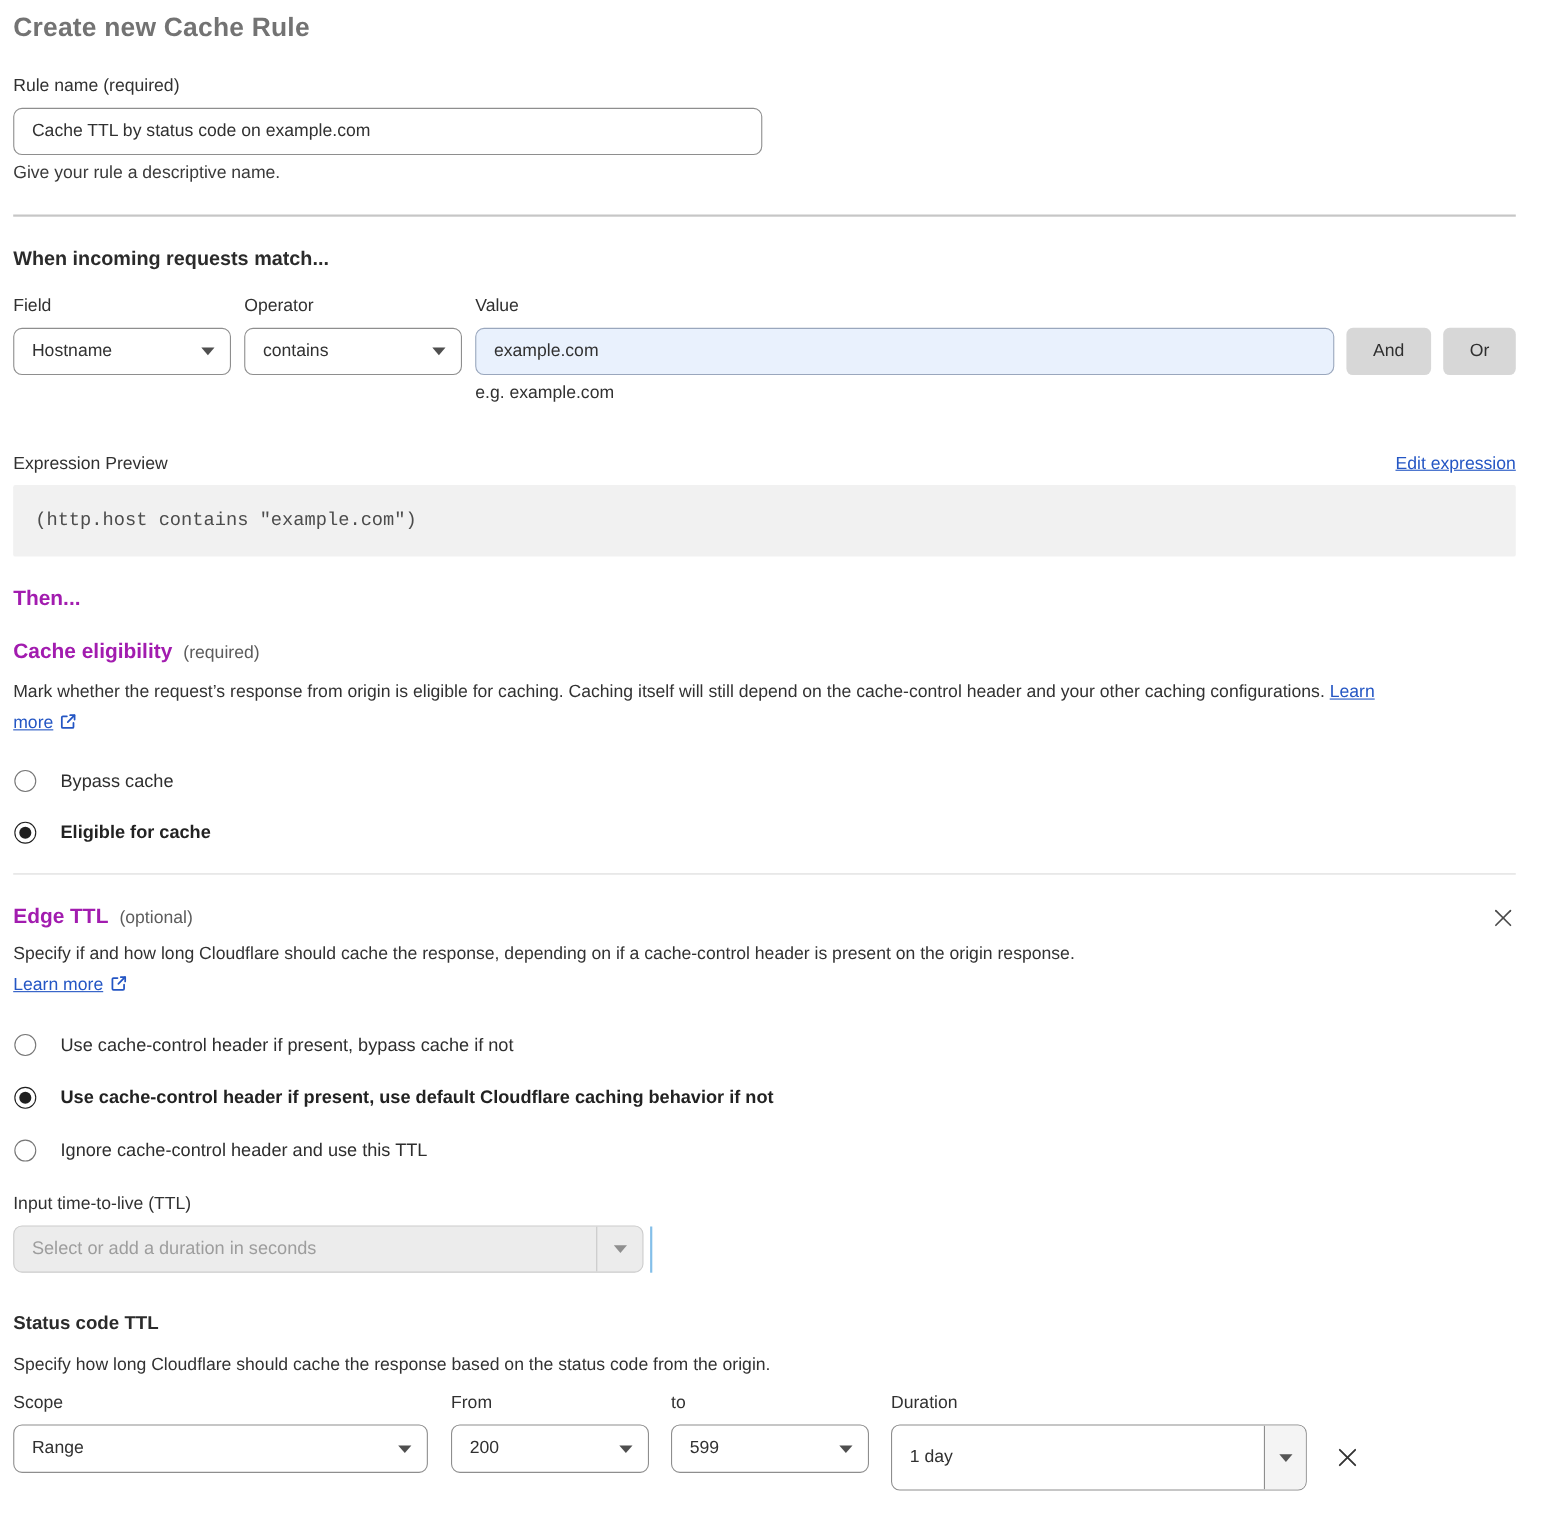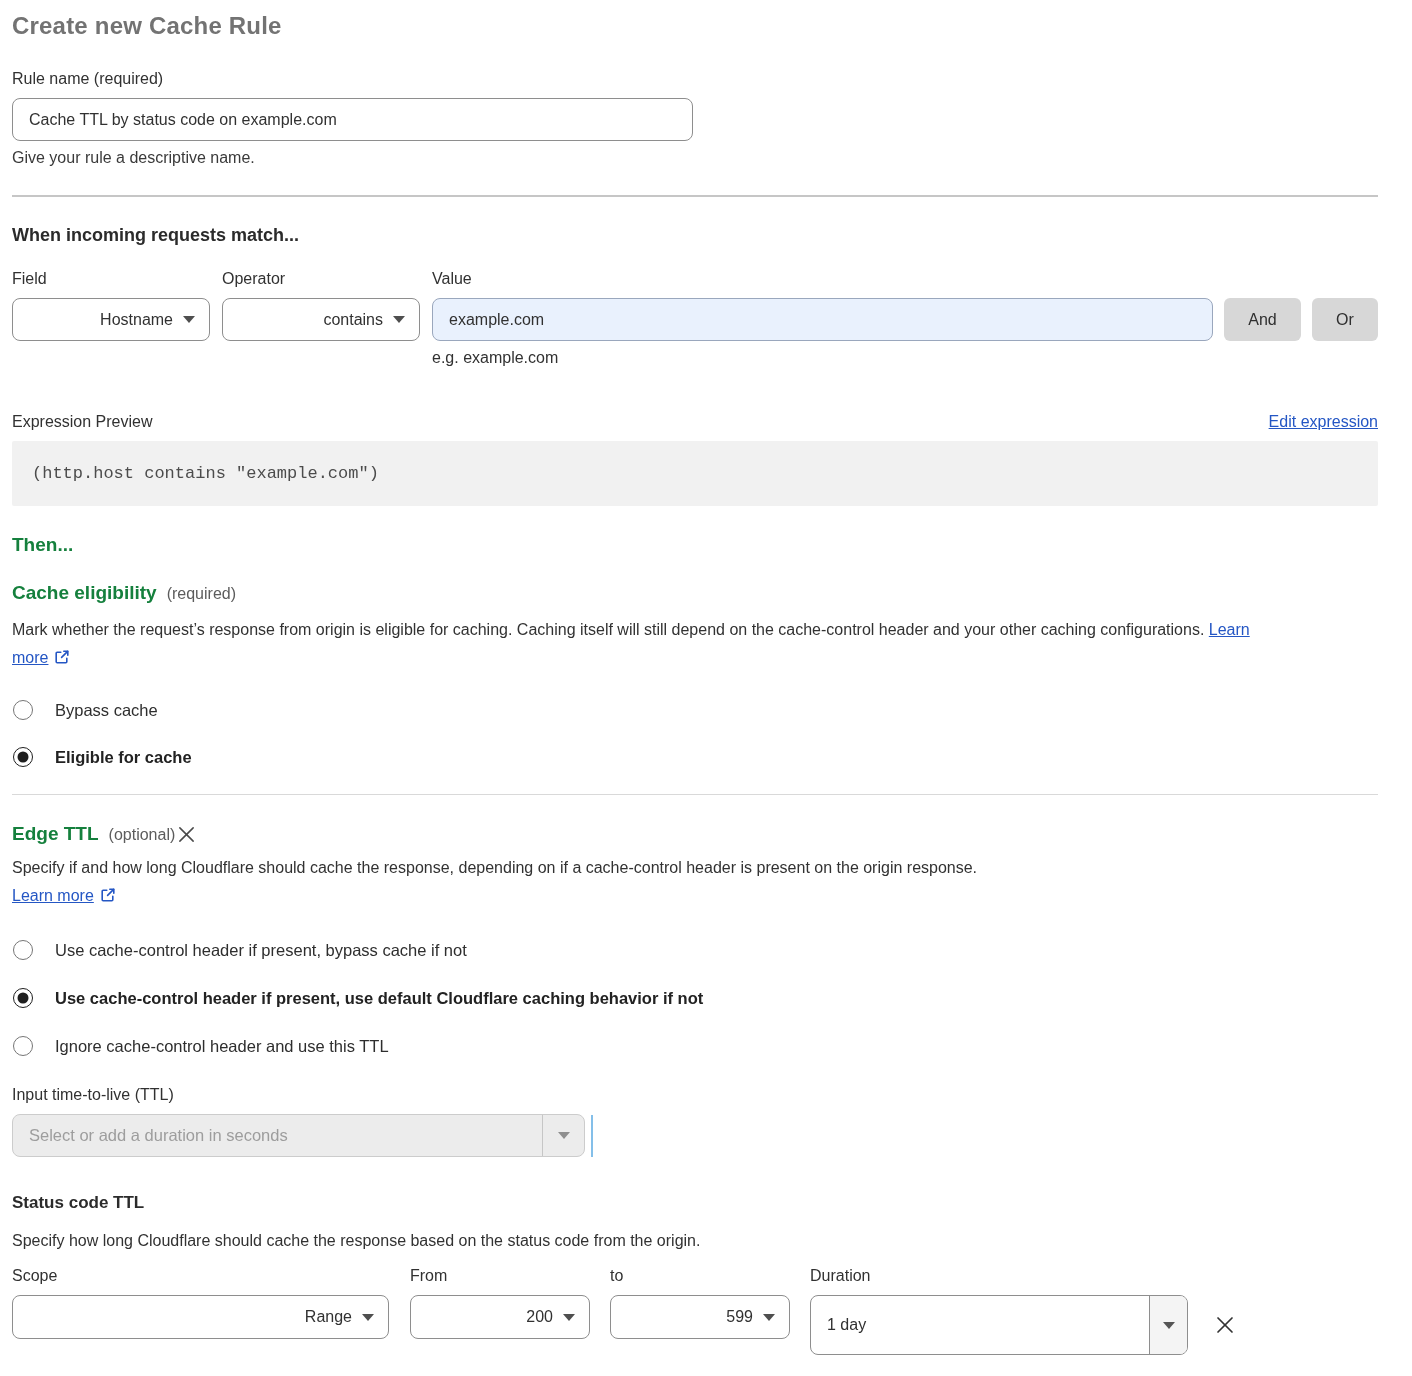--- a/index.html
+++ b/index.html
@@ -21,30 +21,30 @@
     display: block; width: 681px; height: 43px;
     border: 1px solid #8e8e8e; border-radius: 8px;
     padding: 12px 16px; font-size: 16px; color: #313131;
     font-family: "Liberation Sans", sans-serif; background: #fff; outline: none;
   }
 
   .divider { border: none; border-top: 2px solid #c6c6c6; height: 0; width: 100%; }
   .divider.thin { border-top: 1px solid #d9d9d9; }
 
   .section-heading { font-size: 18px; font-weight: 700; color: #2b2b2b; }
-  .big-heading { font-size: 19px; font-weight: 700; color: #15803d; }
+  .big-heading { font-size: 19px; font-weight: 700; color: #a21caf; }
   .tag-muted { font-size: 16px; font-weight: 400; color: #5c5c5c; margin-left: 10px; }
 
   
   .match-labels { display: flex; margin-top: 24px; }
   .match-labels .lbl { width: 210px; font-size: 16px; }
   .match-row { display: flex; align-items: center; margin-top: 10px; }
   .select {
     height: 43px; border: 1px solid #8e8e8e; border-radius: 8px; background: #fff;
-    display: flex; align-items: center; justify-content: flex-end;
+    display: flex; align-items: center; justify-content: space-between;
     padding: 0 14px 0 16px; font-size: 16px; color: #313131; cursor: pointer;
   }
   .select .caret {
     width: 0; height: 0; border-left: 6px solid transparent; border-right: 6px solid transparent;
     border-top: 7px solid #4f4f4f; margin-left: 10px; flex: none;
   }
   .sel-198 { width: 198px; margin-right: 12px; }
   .value-input {
     flex: 1; height: 43px; border: 1px solid #9aa7bd; border-radius: 8px;
     background: #e9f1fd; padding: 0 16px; font-size: 16px; color: #313131;
@@ -80,21 +80,21 @@
     background: #fff; flex: none; margin-left: 1px; position: relative;
   }
   .radio-row.selected .radio-circle { border: 1.5px solid #1f1f1f; }
   .radio-row.selected .radio-circle::after {
     content: ""; position: absolute; left: 50%; top: 50%; transform: translate(-50%,-50%);
     width: 11px; height: 11px; border-radius: 50%; background: #1f1f1f;
   }
   .radio-label { margin-left: 22px; font-size: 16.5px; color: #2e2e2e; }
   .radio-row.selected .radio-label { font-weight: 700; color: #222; }
 
-  .heading-row { display: flex; justify-content: flex-start; align-items: flex-start; }
+  .heading-row { display: flex; justify-content: space-between; align-items: flex-start; }
   .icon-btn { background: none; border: none; cursor: pointer; padding: 2px; line-height: 0; }
 
   
   .combo-line { display: flex; align-items: center; margin-top: 10px; }
   .combo-disabled {
     width: 573px; height: 43px; background: #ececec; border: 1px solid #cccccc;
     border-radius: 8px; display: flex; align-items: stretch; overflow: hidden; cursor: default;
   }
   .combo-disabled .combo-text {
     flex: 1; display: flex; align-items: center; padding: 0 16px;

